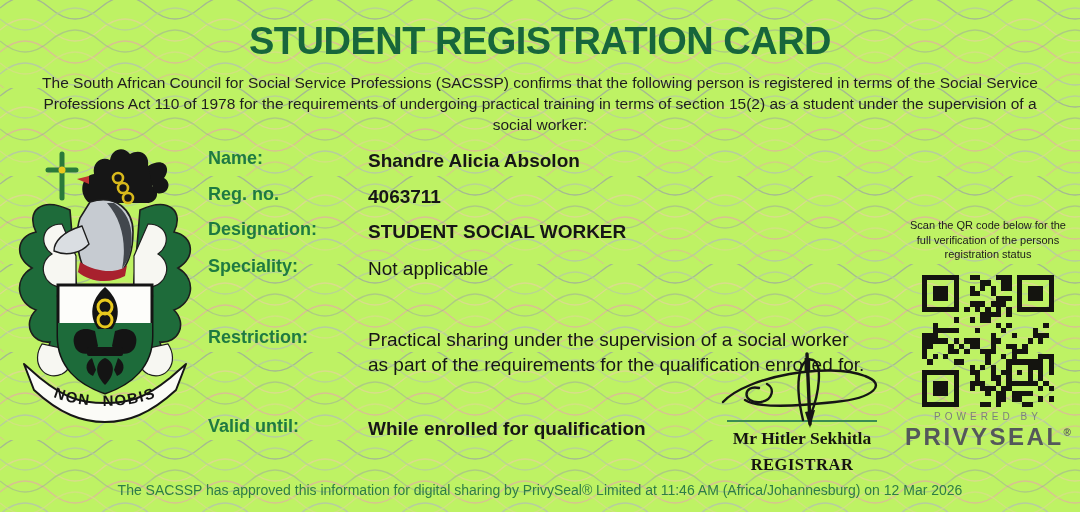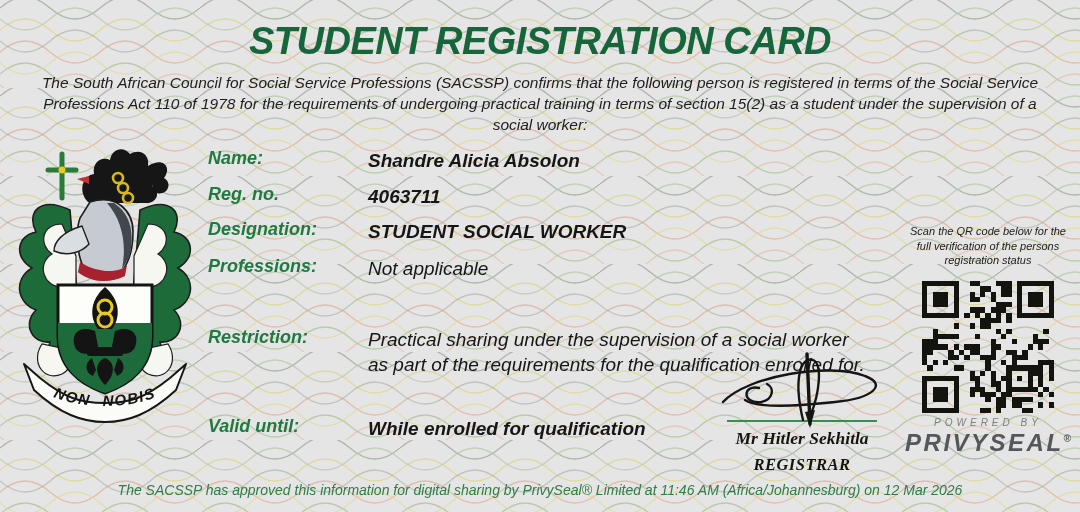--- a/index.html
+++ b/index.html
@@ -1,20 +1,20 @@
 <!DOCTYPE html>
 <html><head>
 <meta charset="utf-8">
 <style>
   * { margin:0; padding:0; box-sizing:border-box; }
   html,body { width:1080px; height:512px; }
   body { font-family:"Liberation Sans", sans-serif; }
   .card {
     position:relative; width:1080px; height:512px;
-    background:#e5e5e5; overflow:hidden;font-style:italic;
+    background:#bef264; overflow:hidden;
   }
   .wave-bg { position:absolute; inset:0; z-index:0; }
   .layer { position:absolute; z-index:1; }
 
   .title {
     top:20px; left:0; width:100%; text-align:center;
     font-size:38px; font-weight:bold; color:#17663b;
     letter-spacing:-0.5px;
   }
   .intro {
@@ -34,21 +34,21 @@
   .r1{top:0;} .r2{top:36px;} .r3{top:71px;} .r4{top:108px;}
   .r5{top:144px;} .r6{top:179px;} .r7{top:268px;}
 
   .sig-block { top:350px; left:698px; width:208px; text-align:center; }
   .sig-svg { display:block; margin:0 auto -10px auto; }
   .sig-line { width:150px; border-top:2px solid #3b8b55; margin:0 auto 6px auto; }
   .sig-name { font-family:"Liberation Serif", serif; font-weight:bold; font-size:17.5px; color:#15150f; }
   .sig-role { font-family:"Liberation Serif", serif; font-weight:bold; font-size:16.5px; color:#15150f; margin-top:6px; letter-spacing:0.5px; }
 
   .qr-col { top:214px; left:900px; width:176px; text-align:center; }
-  .qr-note { font-size:11px; line-height:14.5px; color:#20201c; width:162px; margin:10px auto; }
+  .qr-note { font-size:11px; line-height:14.5px; color:#20201c; width:162px; margin:4px auto; }
   .qr-svg { display:block; margin:13px auto 4px auto; }
   .powered { font-size:10px; color:#7b817d; letter-spacing:4px; margin-top:2px; white-space:nowrap; }
   .brand { font-size:24px; font-weight:bold; color:#54585b; letter-spacing:2.5px; margin-top:1px; white-space:nowrap; }
   .brand sup { font-size:10px; letter-spacing:0; }
 
   .footer {
     top:482px; left:0; width:100%; text-align:center;
     font-size:14px; color:#2e7d46;
   }
 </style>
@@ -146,21 +146,21 @@
     </div>
     <div class="frow r2">
       <span class="flabel">Reg. no.</span>
       <span class="fvalue v-bold">4063711</span>
     </div>
     <div class="frow r3">
       <span class="flabel">Designation:</span>
       <span class="fvalue v-bold">STUDENT SOCIAL WORKER</span>
     </div>
     <div class="frow r4">
-      <span class="flabel">Professions:</span>
+      <span class="flabel">Speciality:</span>
       <span class="fvalue">Not applicable</span>
     </div>
     <div class="frow r6">
       <span class="flabel">Restriction:</span>
       <span class="fvalue">Practical sharing under the supervision of a social worker as part of the requirements for the qualification enrolled for.</span>
     </div>
     <div class="frow r7">
       <span class="flabel">Valid until:</span>
       <span class="fvalue v-bold">While enrolled for qualification</span>
     </div>

